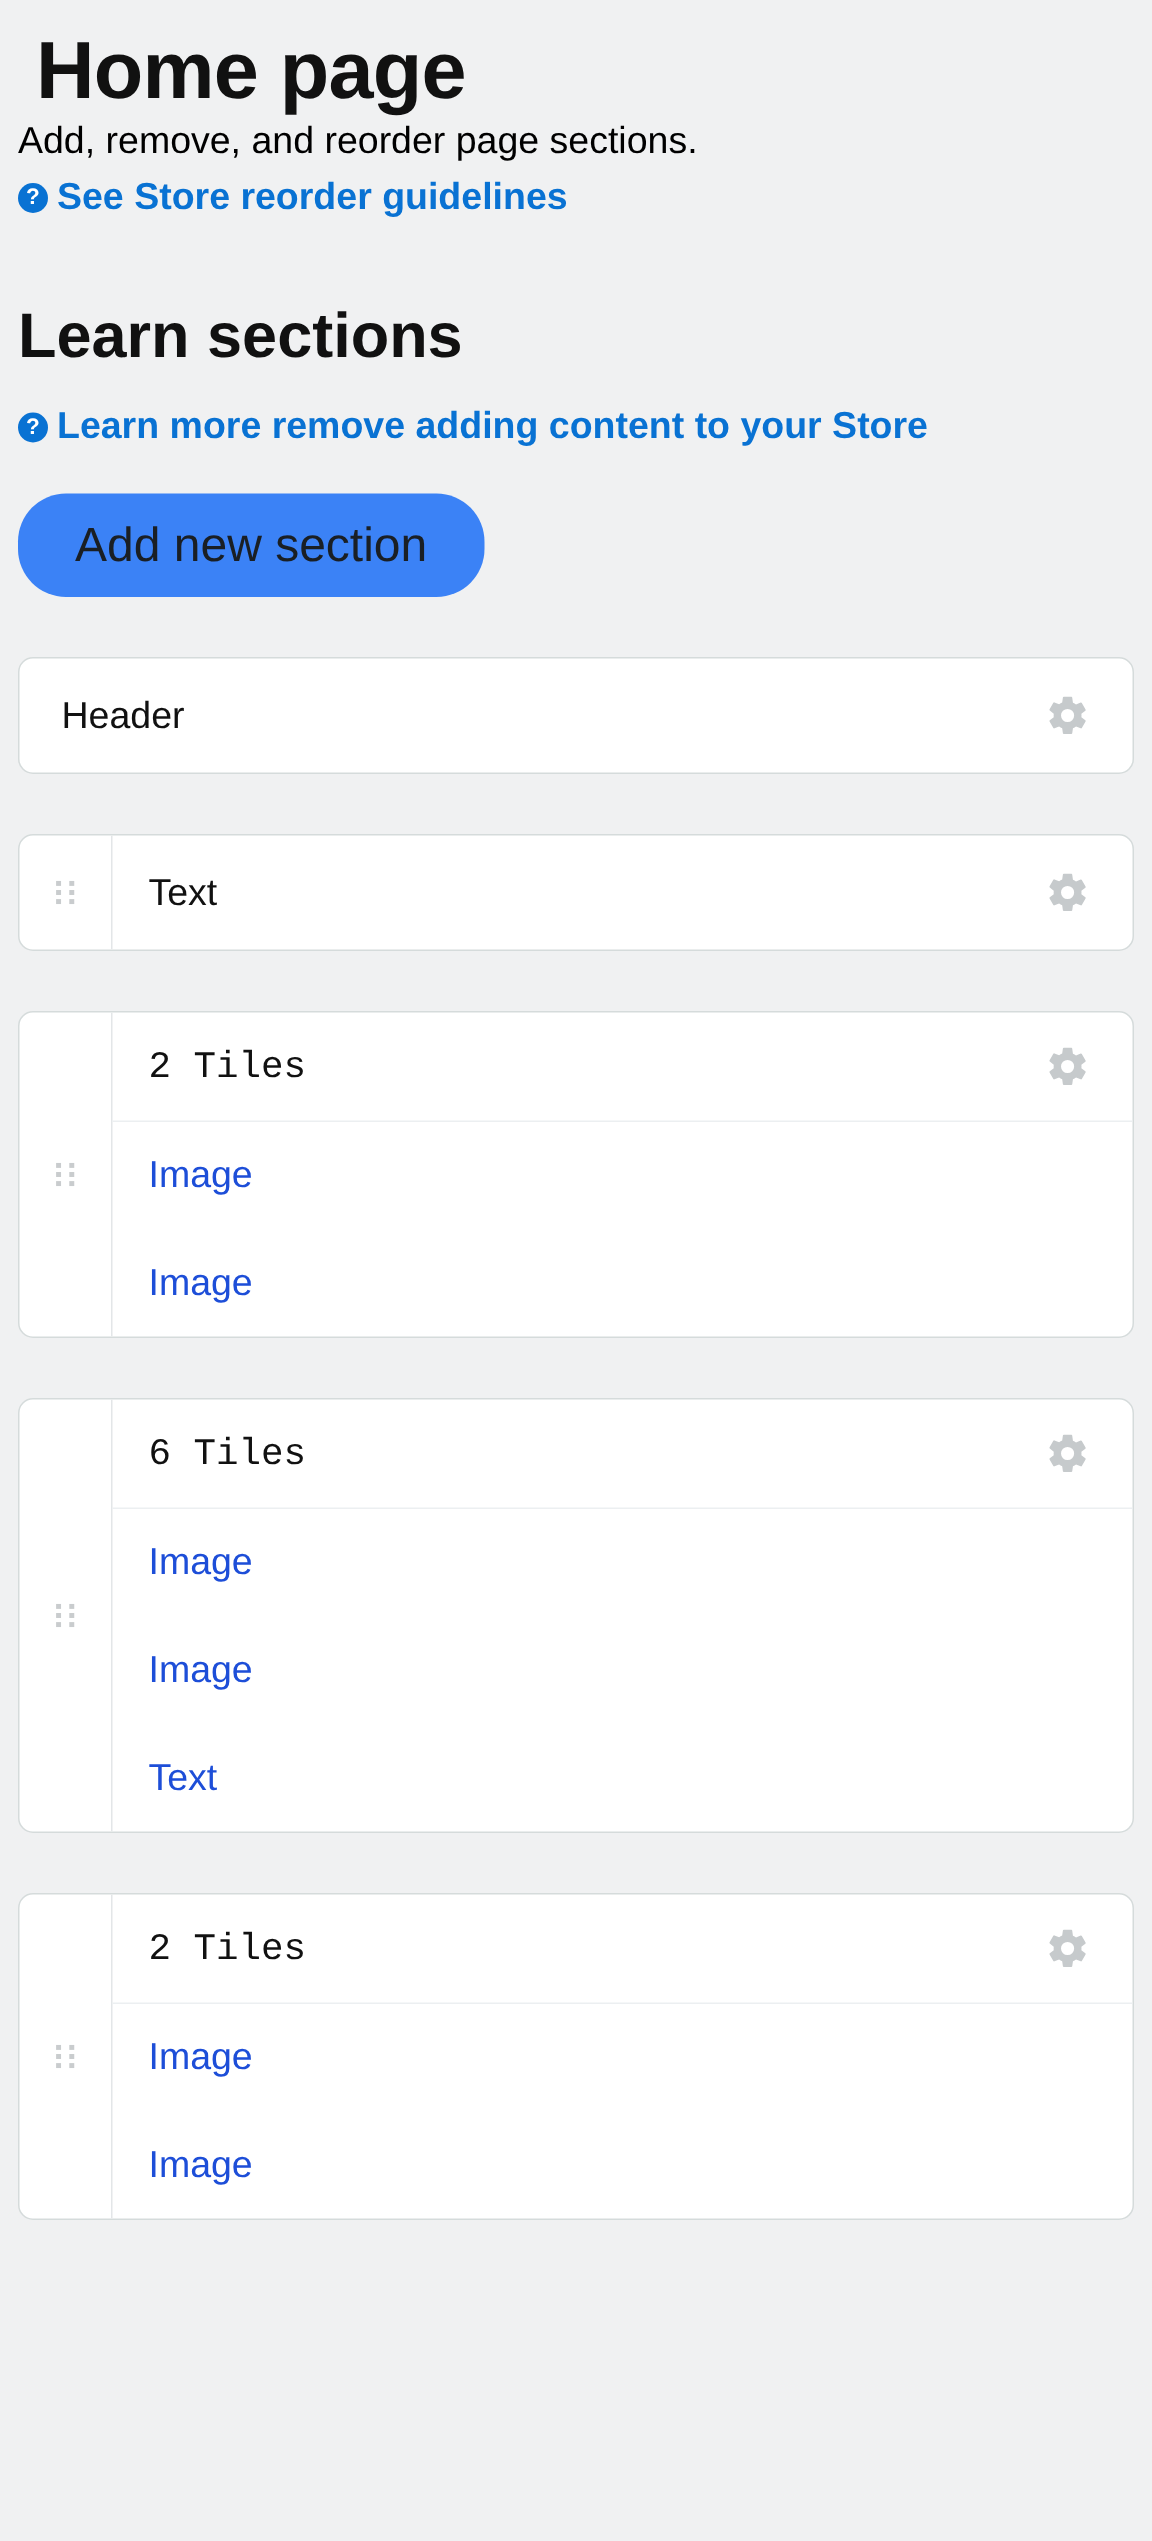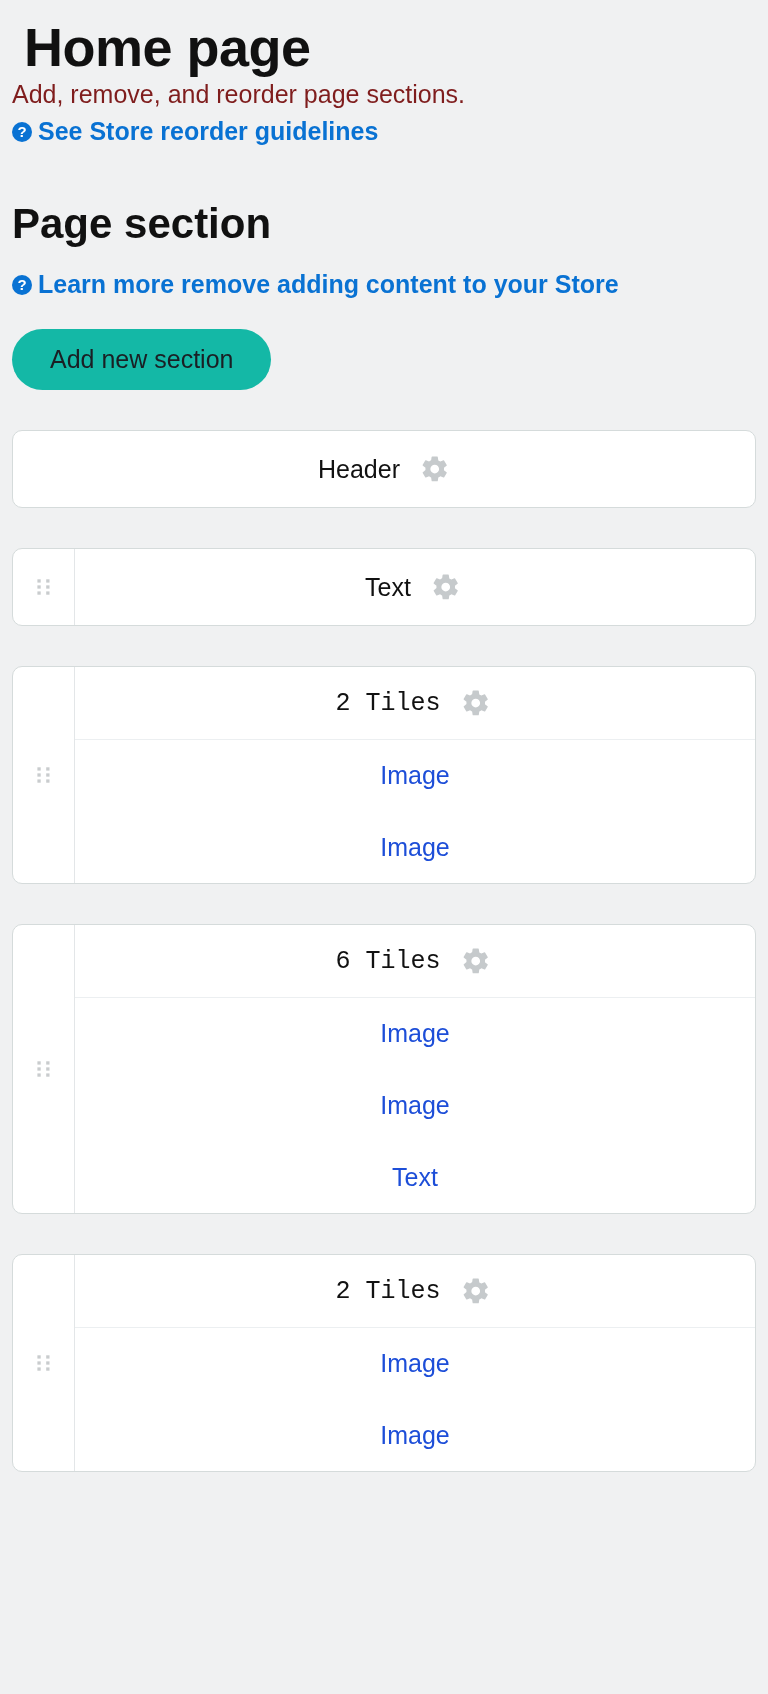--- a/index.html
+++ b/index.html
@@ -13,21 +13,21 @@
   }
 
   .page-title {
     font-size: 54px;
     font-weight: 800;
     margin: 8px 0 2px 12px;
     letter-spacing: -0.5px;
   }
   .page-subtitle {
     font-size: 25px;
-    color: #7f1d1d;
+    color: #000000;
     margin: 0 0 6px 0;
   }
   .help-link {
     display: inline-flex;
     align-items: center;
     gap: 6px;
     color: #0972d3;
     font-size: 25px;
     font-weight: 600;
     text-decoration: none;
@@ -45,26 +45,26 @@
     line-height: 1;
   }
 
   .sections-heading {
     font-size: 42px;
     font-weight: 800;
     margin: 30px 0 20px 0;
   }
 
   .add-btn {
-    background: #14b8a6;
+    background: #3b82f6;
     color: #1a1f24;
     border: none;
     border-radius: 32px;
     padding: 16px 38px;
-    font-size: 25px;
+    font-size: 32px;
     font-weight: 500;
     cursor: pointer;
     margin: 6px 0 40px 0;
   }
 
   .card {
     background: #fff;
     border: 1px solid #d5dbdb;
     border-radius: 10px;
     margin-bottom: 40px;
@@ -80,21 +80,21 @@
     flex: 0 0 62px;
     border-right: 1px solid #e3e6e8;
     display: flex;
     align-items: center;
     justify-content: center;
   }
   .body-col {
     flex: 1;
     display: flex;
     align-items: center;
-    justify-content: center;
+    justify-content: space-between;
     padding: 0 24px;
     gap: 16px;
   }
   .section-title {
     font-size: 25px;
     font-weight: 500;
     color: #111;
   }
   .gear-btn {
     background: none; border: none; padding: 4px; cursor: pointer;
@@ -125,21 +125,21 @@
 
 
 <h1 class="page-title">Home page</h1>
 <p class="page-subtitle">Add, remove, and reorder page sections.</p>
 <a href="#" class="help-link">
   <span class="q-icon">?</span>
   <span>See Store reorder guidelines</span>
 </a>
 
 
-<h2 class="sections-heading">Page section</h2>
+<h2 class="sections-heading">Learn sections</h2>
 
 <a href="#" class="help-link">
   <span class="q-icon">?</span>
   <span>Learn more remove adding content to your Store</span>
 </a>
 <br>
 <button class="add-btn">Add new section</button>
 
 
 <div class="card no-handle">

